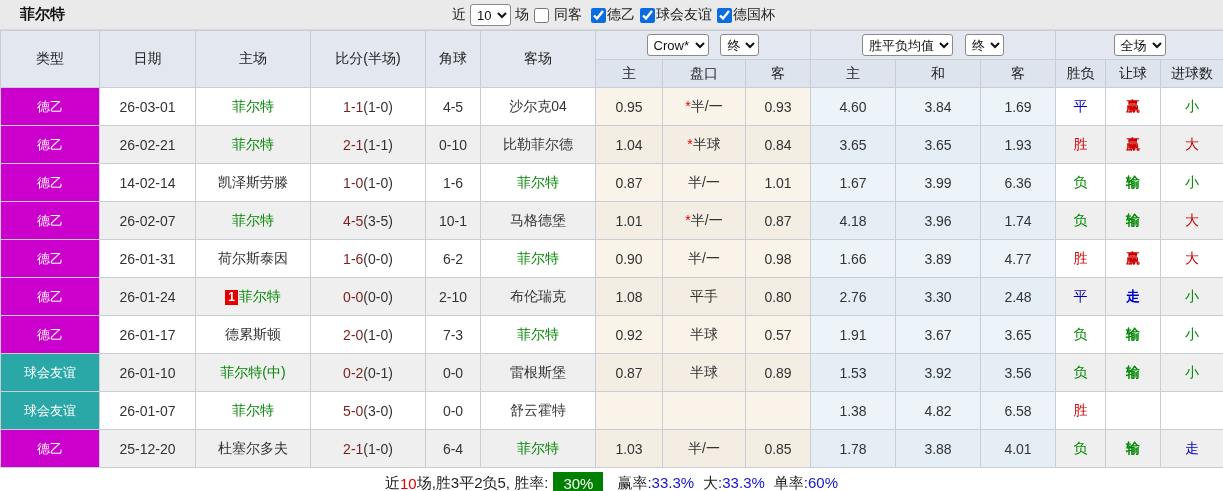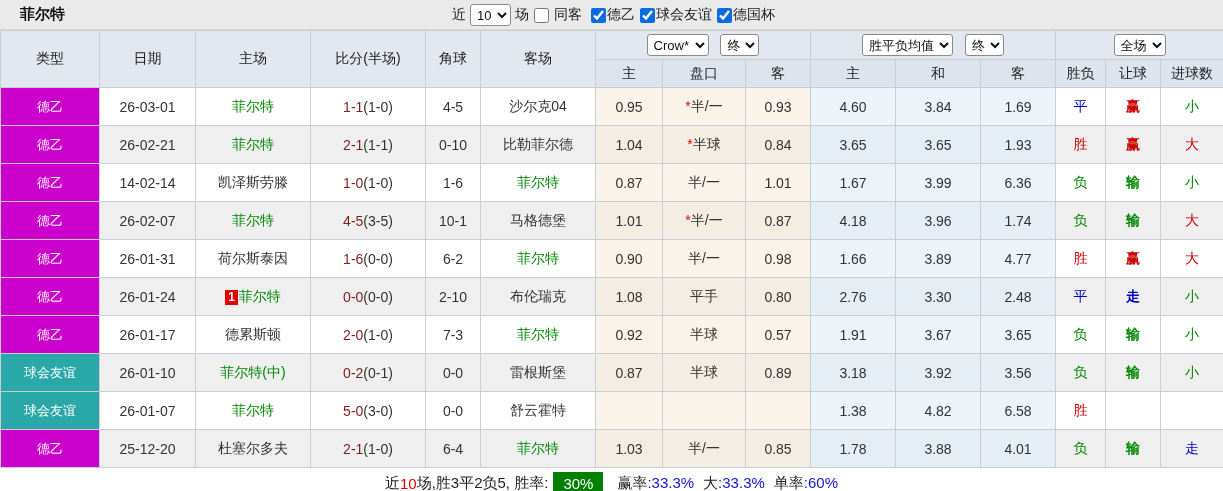--- a/index.html
+++ b/index.html
@@ -244,21 +244,21 @@
     <tr>
       <td class="type-cell" style="background: rgb(42, 167, 167); color: rgb(255, 255, 255);">球会友谊</td>
       <td>26-01-10</td>
       <td><span style="color: rgb(0, 136, 0);">菲尔特(中)</span></td>
       <td><span class="ft">0-2</span><span class="ht">(0-1)</span></td>
       <td>0-0</td>
       <td><span>雷根斯堡</span></td>
       <td class="cream">0.87</td>
       <td class="cream"><span class="star"></span><span>半球</span></td>
       <td class="cream">0.89</td>
-      <td class="lblue">3.18</td>
+      <td class="lblue">1.53</td>
       <td class="lblue">3.92</td>
       <td class="lblue">3.56</td>
       <td style="color: rgb(0, 136, 0);">负</td>
       <td class="hr-col" style="color: rgb(0, 136, 0);">输</td>
       <td style="color: rgb(0, 136, 0);">小</td>
     </tr>
     <tr>
       <td class="type-cell" style="background: rgb(42, 167, 167); color: rgb(255, 255, 255);">球会友谊</td>
       <td>26-01-07</td>
       <td><span style="color: rgb(0, 136, 0);">菲尔特</span></td>

